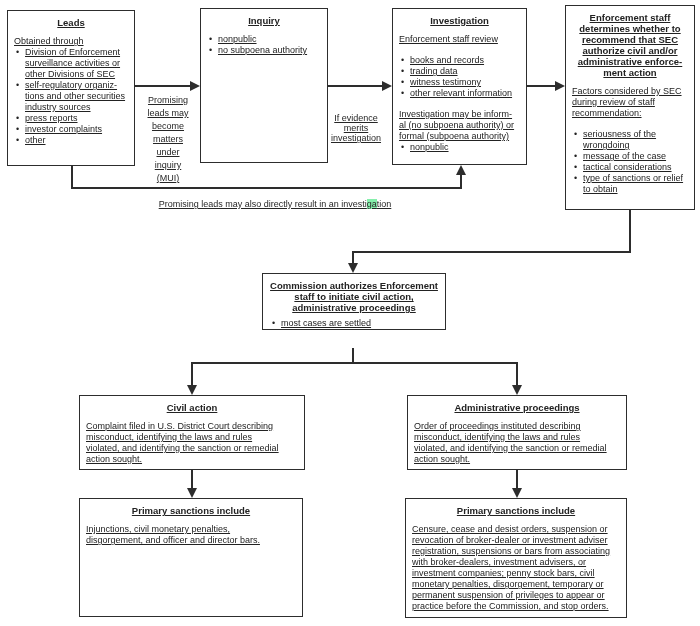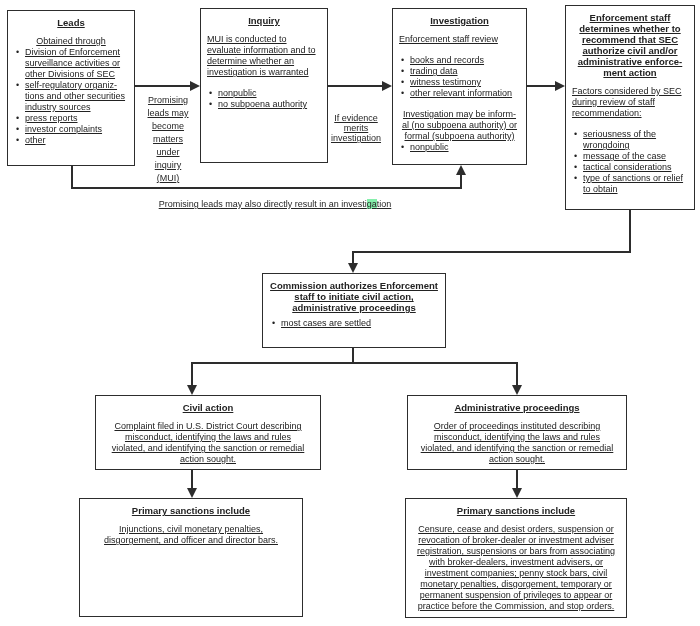--- a/index.html
+++ b/index.html
@@ -19,21 +19,21 @@
     padding:5px 6px;
     text-decoration:underline;
   }
   .box h3 {
     margin:1px 0 8px 0;
     font-size:9.5px; line-height:11px;
     font-weight:bold; text-align:center;
     white-space:pre-line;
   }
   .box p { margin:0 0 10px 0; white-space:pre-line; }
-  .box p.tight { margin-bottom:0;text-align:center; }
+  .box p.tight { margin-bottom:0; }
   .box ul { list-style:none; margin:0 0 10px 0; padding:0; }
   .box ul.last { margin-bottom:0; }
   .box li { position:relative; padding-left:11px; white-space:pre-line; }
   .box li::before { content:"\2022"; position:absolute; left:2px; top:0; }
   .hline { position:absolute; height:2px; background:#2d2d2d; }
   .vline { position:absolute; width:2px; background:#2d2d2d; }
   .arrow-right { position:absolute; width:0; height:0;
     border-top:5px solid transparent; border-bottom:5px solid transparent;
     border-left:10px solid #2d2d2d; }
   .arrow-down { position:absolute; width:0; height:0;
@@ -64,24 +64,20 @@
 tions and other securities
 industry sources</li>
       <li>press reports</li>
       <li>investor complaints</li>
       <li>other</li>
     </ul>
   </div>
 
   <div class="box" style="left:200px; top:8px; width:128px; height:155px;">
     <h3>Inquiry</h3>
-    <p>MUI is conducted to
-evaluate information and to
-determine whether an
-investigation is warranted</p>
     <ul class="last">
       <li>nonpublic</li>
       <li>no subpoena authority</li>
     </ul>
   </div>
 
   <div class="box" style="left:392px; top:8px; width:135px; height:157px;">
     <h3>Investigation</h3>
     <p>Enforcement staff review</p>
     <ul>
@@ -111,30 +107,30 @@
     <ul class="last">
       <li>seriousness of the
 wrongdoing</li>
       <li>message of the case</li>
       <li>tactical considerations</li>
       <li>type of sanctions or relief
 to obtain</li>
     </ul>
   </div>
 
-  <div class="box" style="left:262px; top:273px; width:184px; height:75px; padding:5px 3px;">
+  <div class="box" style="left:262px; top:273px; width:184px; height:57px; padding:5px 3px;">
     <h3 style="margin-bottom:5px;">Commission authorizes Enforcement
 staff to initiate civil action,
 administrative proceedings</h3>
     <ul class="last" style="padding-left:4px;">
       <li>most cases are settled</li>
     </ul>
   </div>
 
-  <div class="box" style="left:95px; top:395px; width:226px; height:75px;">
+  <div class="box" style="left:79px; top:395px; width:226px; height:75px;">
     <h3>Civil action</h3>
     <p class="tight">Complaint filed in U.S. District Court describing
 misconduct, identifying the laws and rules
 violated, and identifying the sanction or remedial
 action sought.</p>
   </div>
 
   <div class="box" style="left:407px; top:395px; width:220px; height:75px;">
     <h3>Administrative proceedings</h3>
     <p class="tight">Order of proceedings instituted describing

